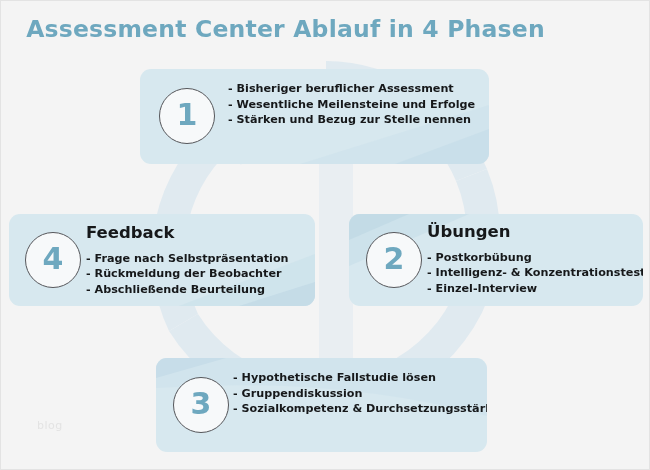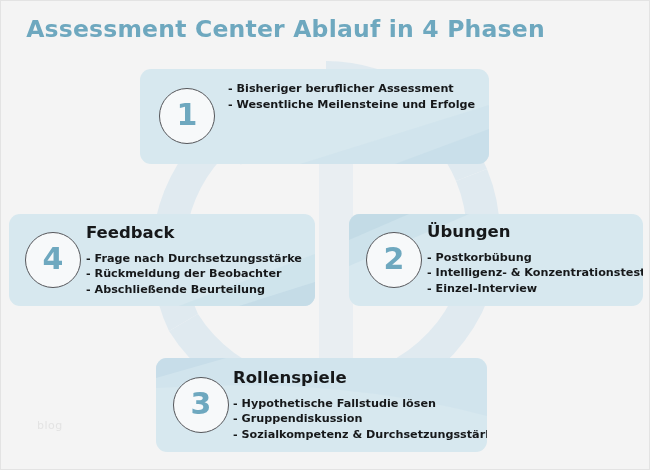--- a/index.html
+++ b/index.html
@@ -186,36 +186,37 @@
       <path d="M0 95 L160 95 L349 36 L349 95 Z" fill="#cfe3ec" opacity="0.75"></path>
       <path d="M255 95 L349 60 L349 95 Z" fill="#c6dde8" opacity="0.7"></path>
     </svg>
     <div class="badge">
       <span class="badge-number">1</span>
     </div>
     <div class="card-body">
       <ul class="bullets">
         <li>- Bisheriger beruflicher Assessment</li>
         <li>- Wesentliche Meilensteine und Erfolge</li>
+        <li>- Stärken und Bezug zur Stelle nennen</li>
       </ul>
     </div>
   </div>
 
   <div class="phase-card" id="card-4">
     <svg class="card-sheen" viewBox="0 0 306 92" preserveAspectRatio="none" xmlns="http://www.w3.org/2000/svg">
       <path d="M170 92 L306 40 L306 92 Z" fill="#cde2eb" opacity="0.8"></path>
       <path d="M230 92 L306 68 L306 92 Z" fill="#c2dae6" opacity="0.8"></path>
     </svg>
     <div class="badge">
       <span class="badge-number">4</span>
     </div>
     <div class="card-body">
       <div class="card-heading">Feedback</div>
       <ul class="bullets">
-        <li>- Frage nach Durchsetzungsstärke</li>
+        <li>- Frage nach Selbstpräsentation</li>
         <li>- Rückmeldung der Beobachter</li>
         <li>- Abschließende Beurteilung</li>
       </ul>
     </div>
   </div>
 
   <div class="phase-card" id="card-2">
     <svg class="card-sheen" viewBox="0 0 294 92" preserveAspectRatio="none" xmlns="http://www.w3.org/2000/svg">
       <path d="M0 0 L120 0 L0 52 Z" fill="#cbe0ea" opacity="0.8"></path>
       <path d="M0 0 L60 0 L0 26 Z" fill="#c0d9e5" opacity="0.8"></path>
@@ -235,21 +236,20 @@
 
   <div class="phase-card" id="card-3">
     <svg class="card-sheen" viewBox="0 0 331 94" preserveAspectRatio="none" xmlns="http://www.w3.org/2000/svg">
       <path d="M0 0 L331 0 L331 58 Q180 18 0 30 Z" fill="#cfe3ec" opacity="0.7"></path>
       <path d="M0 0 L70 0 L0 20 Z" fill="#c4dbe7" opacity="0.8"></path>
     </svg>
     <div class="badge">
       <span class="badge-number">3</span>
     </div>
     <div class="card-body">
-      <div class="card-heading">Rollenspiele</div>
       <ul class="bullets">
         <li>- Hypothetische Fallstudie lösen</li>
         <li>- Gruppendiskussion</li>
         <li>- Sozialkompetenz &amp; Durchsetzungsstärke</li>
       </ul>
     </div>
   </div>
 
   <div id="blog-mark">blog</div>
 

